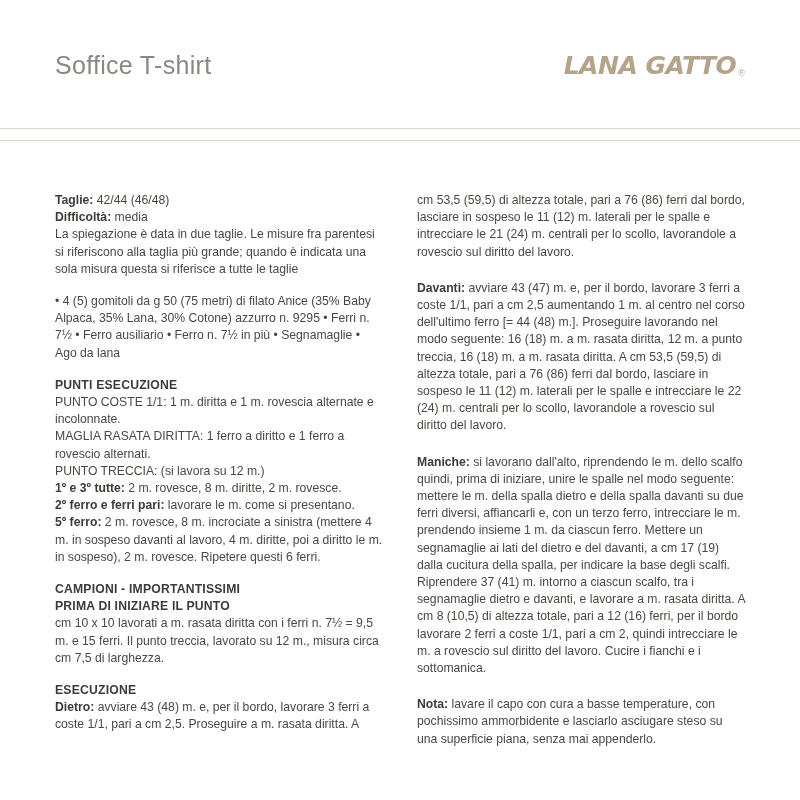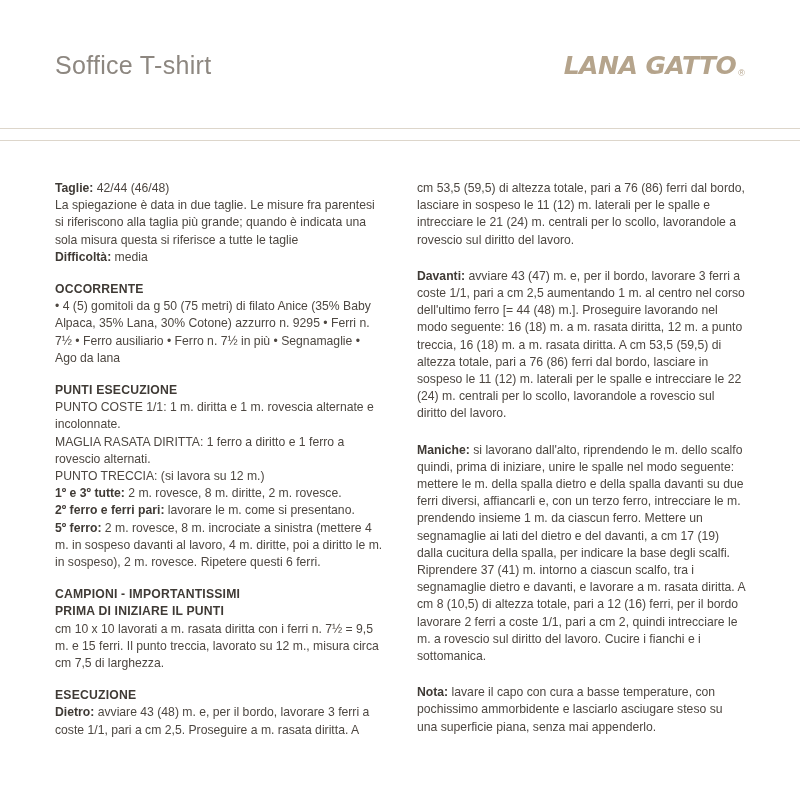--- a/index.html
+++ b/index.html
@@ -69,21 +69,21 @@
     position: absolute;
     left: 0;
     top: 140px;
     width: 800px;
     height: 1px;
     background: #ddd6cb;
   }
   .columns {
     position: absolute;
     left: 55px;
-    top: 180px;
+    top: 192px;
     width: 690px;
     display: flex;
     gap: 34px;
   }
   .col {
     width: 328px;
   }
   p, .blk {
     margin: 0;
     font-size: 12.2px;
@@ -121,27 +121,26 @@
   <div class="rule-top"></div>
   <div class="rule-bottom"></div>
 
   <div class="columns">
 
     <div class="col">
 
       <p class="blk">
         <span class="lead">Taglie:</span><span class="body-text"> 42/44 (46/48)</span>
       </p>
-      <p class="blk">La spiegazione è data in due taglie. Le misure fra parentesi si riferiscono alla taglia più grande; quando è indicata una sola misura questa si riferisce a tutte le taglie</p>
       <p class="blk">
         <span class="lead">Difficoltà:</span><span class="body-text"> media</span>
       </p>
+      <p class="blk">La spiegazione è data in due taglie. Le misure fra parentesi si riferiscono alla taglia più grande; quando è indicata una sola misura questa si riferisce a tutte le taglie</p>
 
       <div class="spacer-md"></div>
-      <div class="section-head">OCCORRENTE</div>
       <p class="blk">• 4 (5) gomitoli da g 50 (75 metri) di filato Anice (35% Baby Alpaca, 35% Lana, 30% Cotone) azzurro n. 9295 • Ferri n. 7½ • Ferro ausiliario • Ferro n. 7½ in più • Segnamaglie • Ago da lana</p>
 
       <div class="spacer-md"></div>
       <div class="section-head">PUNTI ESECUZIONE</div>
       <p class="blk">
         <span class="body-text">PUNTO COSTE 1/1:</span><span class="body-text"> 1 m. diritta e 1 m. rovescia alternate e incolonnate.</span>
       </p>
       <p class="blk">
         <span class="body-text">MAGLIA RASATA DIRITTA:</span><span class="body-text"> 1 ferro a diritto e 1 ferro a rovescio alternati.</span>
       </p>
@@ -153,21 +152,21 @@
       </p>
       <p class="blk">
         <span class="lead">2º ferro e ferri pari:</span><span class="body-text"> lavorare le m. come si presentano.</span>
       </p>
       <p class="blk">
         <span class="lead">5º ferro:</span><span class="body-text"> 2 m. rovesce, 8 m. incrociate a sinistra (mettere 4 m. in sospeso davanti al lavoro, 4 m. diritte, poi a diritto le m. in sospeso), 2 m. rovesce. Ripetere questi 6 ferri.</span>
       </p>
 
       <div class="spacer-md"></div>
       <div class="section-head">CAMPIONI - IMPORTANTISSIMI</div>
-      <div class="section-head">PRIMA DI INIZIARE IL PUNTI</div>
+      <div class="section-head">PRIMA DI INIZIARE IL PUNTO</div>
       <p class="blk">cm 10 x 10 lavorati a m. rasata diritta con i ferri n. 7½ = 9,5 m. e 15 ferri. Il punto treccia, lavorato su 12 m., misura circa cm 7,5 di larghezza.</p>
 
       <div class="spacer-md"></div>
       <div class="section-head">ESECUZIONE</div>
       <p class="blk">
         <span class="lead">Dietro:</span><span class="body-text"> avviare 43 (48) m. e, per il bordo, lavorare 3 ferri a coste 1/1, pari a cm 2,5. Proseguire a m. rasata diritta. A</span>
       </p>
 
     </div>
 

